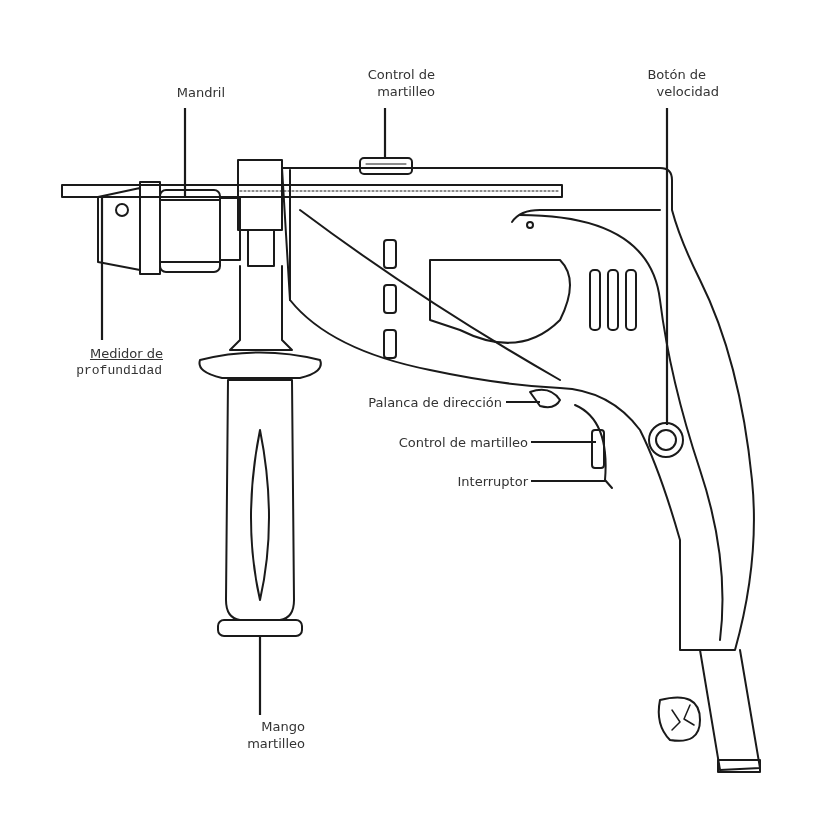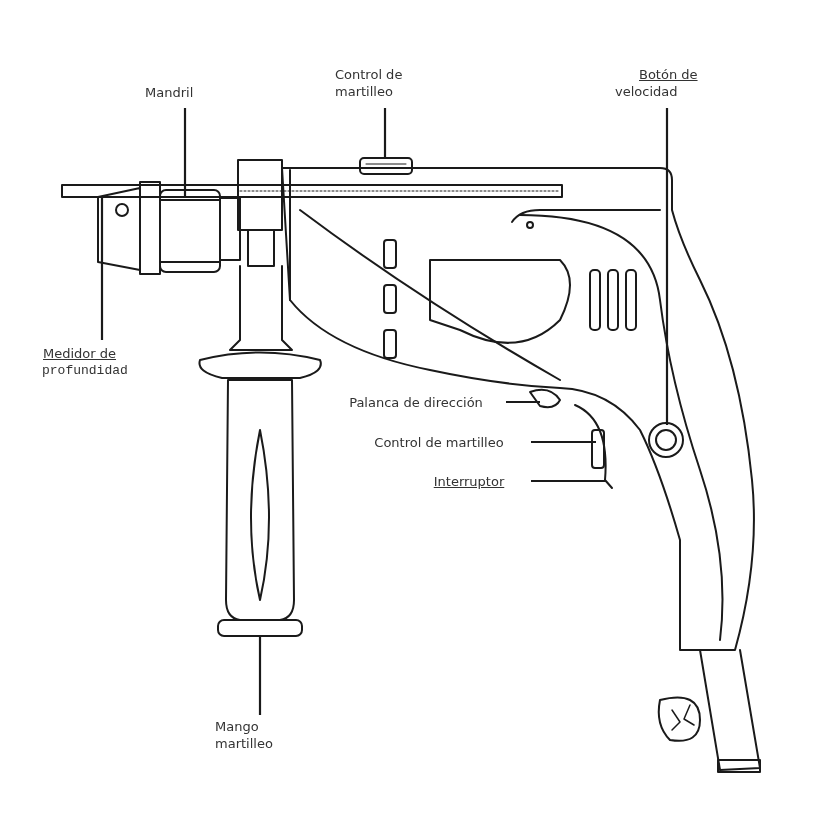--- a/index.html
+++ b/index.html
@@ -1,19 +1,19 @@
 <!DOCTYPE html>
 <html><head>
 <meta charset="utf-8">
 <style>
   html,body{margin:0;padding:0;background:#ffffff;}
   body{width:818px;height:818px;position:relative;overflow:hidden;font-family:"DejaVu Sans",sans-serif;}
   svg{position:absolute;left:0;top:0;}
-  .lbl{position:absolute;font-size:13px;color:#333;line-height:17px;text-align:left;white-space:nowrap;}
-  .lbl.r{text-align:center;}
+  .lbl{position:absolute;font-size:13px;color:#333;line-height:17px;text-align:right;white-space:nowrap;}
+  .lbl.r{text-align:right;}
 </style>
 </head>
 <body>
 
 <svg width="818" height="818" viewBox="0 0 818 818">
   <g fill="none" stroke="#1a1a1a" stroke-width="2" stroke-linejoin="round" stroke-linecap="round">
 
     <rect x="62" y="185" width="500" height="12"></rect>
     <line x1="240" y1="191" x2="560" y2="191" stroke-dasharray="2 2" stroke-width="1"></line>
 
@@ -83,24 +83,24 @@
     <line x1="531" y1="481" x2="606" y2="481"></line>
     <line x1="260" y1="636" x2="260" y2="715"></line>
   </g>
 </svg>
 
 <div class="lbl" style="left:145px;top:84px;width:80px;">Mandril</div>
 
 <div class="lbl" style="left:335px;top:66px;width:100px;">Control de</div>
 <div class="lbl" style="left:335px;top:83px;width:100px;">martilleo</div>
 
-<div class="lbl" style="left:639px;top:66px;width:104px;text-decoration:underline;">Botón de</div>
+<div class="lbl" style="left:602px;top:66px;width:104px;">Botón de</div>
 <div class="lbl" style="left:615px;top:83px;width:104px;">velocidad</div>
 
 <div class="lbl" style="left:43px;top:345px;width:120px;text-decoration:underline;">Medidor de</div>
 <div class="lbl" style="left:42px;top:362px;width:120px;font-family:Liberation Mono, monospace;">profundidad</div>
 
 <div class="lbl r" style="left:330px;top:394px;width:172px;">Palanca de dirección</div>
 <div class="lbl r" style="left:350px;top:434px;width:178px;">Control de martilleo</div>
-<div class="lbl r" style="left:410px;top:473px;width:118px;text-decoration:underline;">Interruptor</div>
+<div class="lbl r" style="left:410px;top:473px;width:118px;">Interruptor</div>
 
 <div class="lbl" style="left:215px;top:718px;width:90px;">Mango</div>
 <div class="lbl" style="left:215px;top:735px;width:90px;">martilleo</div>
 
 </body></html>

